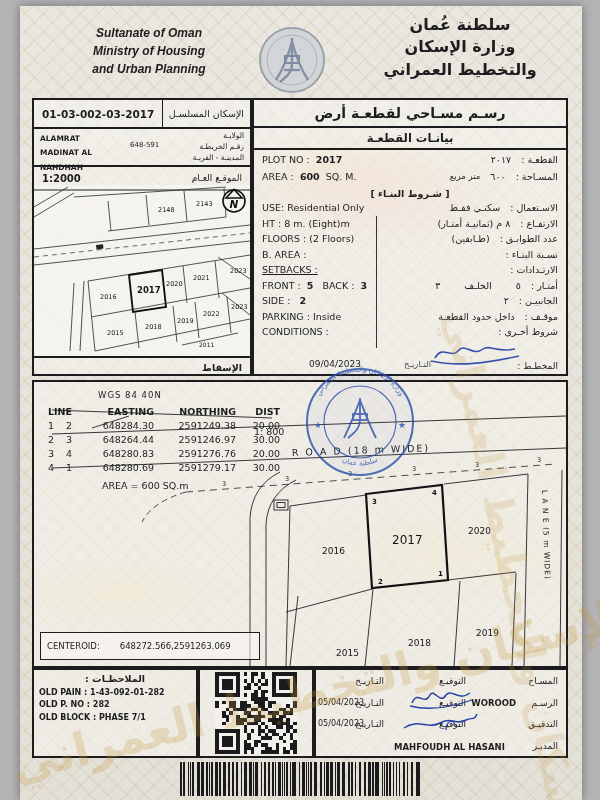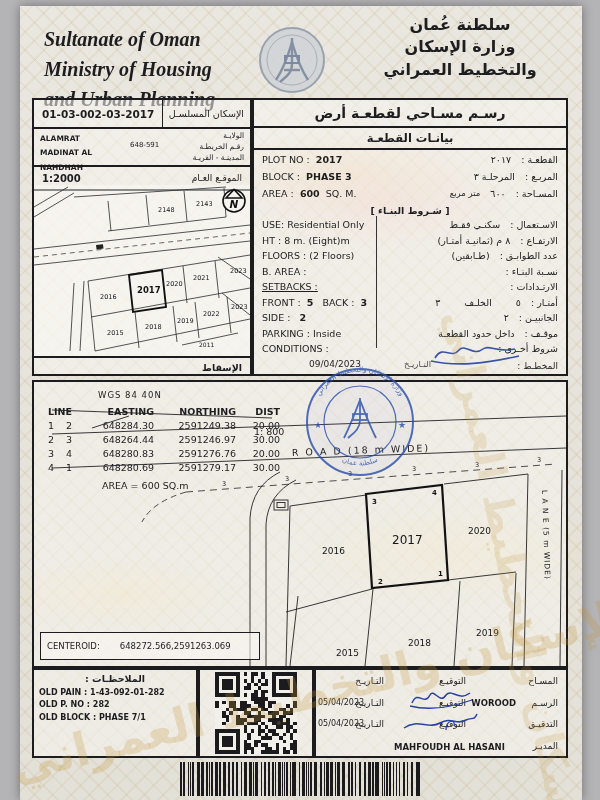--- a/index.html
+++ b/index.html
@@ -12,21 +12,21 @@
       radial-gradient(210px 70px at 64% 25%, rgba(242,172,160,.30), transparent 70%),
       radial-gradient(170px 55px at 18% 74%, rgba(236,214,148,.40), transparent 70%),
       radial-gradient(230px 80px at 76% 69%, rgba(236,214,148,.34), transparent 70%),
       repeating-linear-gradient(45deg, rgba(184,164,108,.13) 0 2px, transparent 2px 13px),
       repeating-linear-gradient(-45deg, rgba(184,164,108,.13) 0 2px, transparent 2px 13px),
       linear-gradient(#eae7e0,#e3e0d8);
     box-shadow:0 0 10px rgba(0,0,0,.38);
   }
   .abs{position:absolute;}
   .box{position:absolute;border:2px solid #1c1c1e;background:rgba(248,246,241,.55);box-sizing:border-box;}
-  .en-head{font-family:Liberation Serif, serif;font-style:italic;font-weight:bold;font-size:20px;line-height:1.5;text-align:left;}
+  .en-head{font-family:Liberation Sans, sans-serif;font-style:italic;font-weight:bold;font-size:12px;line-height:1.5;text-align:center;}
   .ar{direction:rtl;font-family:"DejaVu Sans",sans-serif;}
   .ar-head{direction:rtl;font-weight:bold;font-size:16px;line-height:1.4;text-align:center;}
   .sb-r1{height:27px;border-bottom:2px solid #1c1c1e;display:flex;align-items:center;}
   .sb-r2{height:36px;border-bottom:2px solid #1c1c1e;display:flex;}
   .sb-r3{height:22px;border-bottom:2px solid #1c1c1e;display:flex;align-items:center;gap:44px;}
   .pp-title{height:26px;border-bottom:2px solid #1c1c1e;display:flex;align-items:center;justify-content:center;font-weight:bold;font-size:14px;}
   .pp-sub{height:20px;border-bottom:2px solid #1c1c1e;display:flex;align-items:center;justify-content:center;font-weight:bold;font-size:11.5px;}
   .pp-row{display:flex;justify-content:space-between;align-items:baseline;font-size:9.5px;height:17px;padding:0 8px;}
   .pp-row .en{direction:ltr;white-space:nowrap;}
   .pp-row .arc{direction:rtl;display:flex;gap:10px;white-space:nowrap;font-size:9.5px;}
@@ -164,27 +164,20 @@
   <div class="box" style="left:232px;top:92px;width:316px;height:278px;">
     <div class="pp-title ar">رسـم مسـاحي لقطعـة أرض</div>
     <div class="pp-sub ar">بيانـات القطعـة</div>
 
     <div style="padding-top:4px;">
       <div class="pp-row">
         <span class="en"><span>PLOT NO :</span>&nbsp;&nbsp;<b>2017</b></span>
         <span class="arc">
               <span>القطعـة :</span>
               <span>٢٠١٧</span>
-            </span>
-      </div>
-      <div class="pp-row">
-        <span class="en"><span>BLOCK :</span>&nbsp;&nbsp;<b>PHASE 3</b></span>
-        <span class="arc">
-              <span>المربـع :</span>
-              <span>المرحلـة ٣</span>
             </span>
       </div>
       <div class="pp-row">
         <span class="en"><span>AREA :</span>&nbsp;&nbsp;<b>600</b>&nbsp;&nbsp;<span>SQ. M.</span></span>
         <span class="arc">
               <span>المسـاحة :</span>
               <span>٦٠٠</span>
               <span style="margin-left:30px;font-size:8.5px;">متر مربع</span>
             </span>
       </div>

